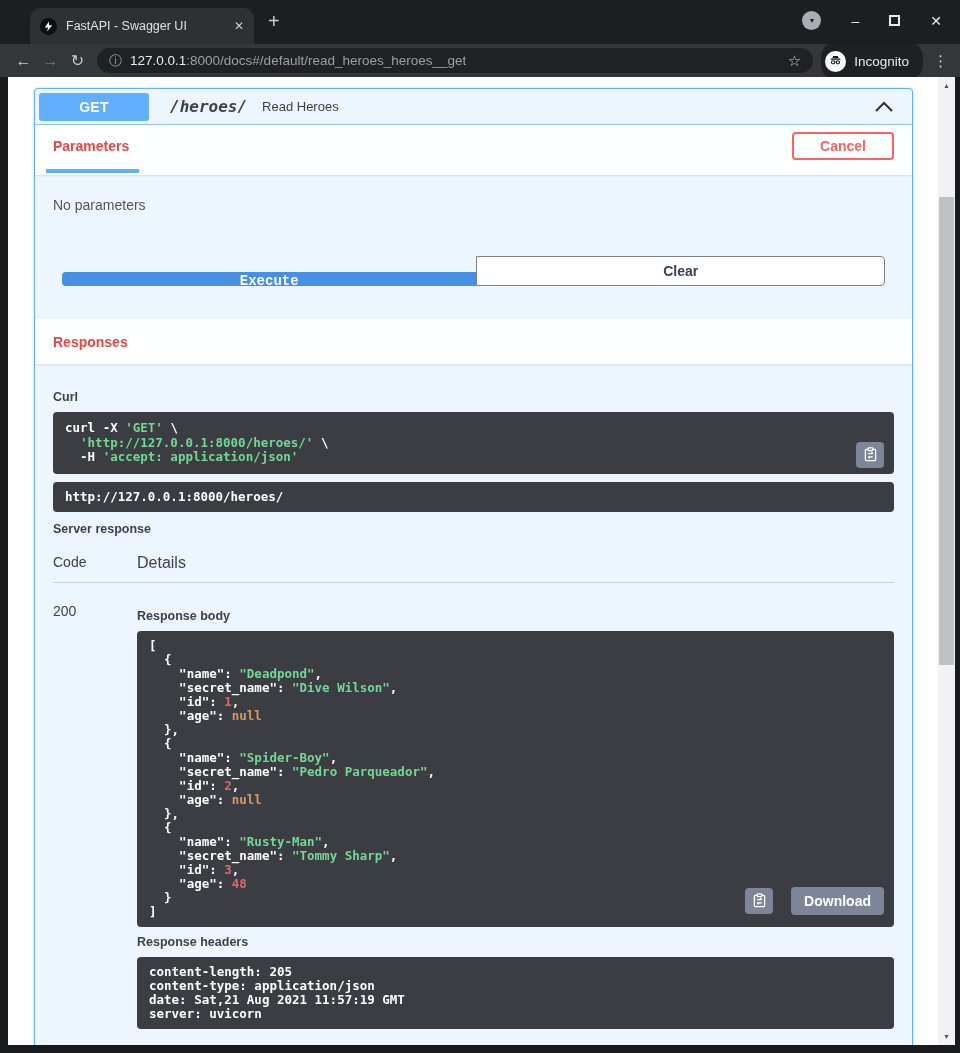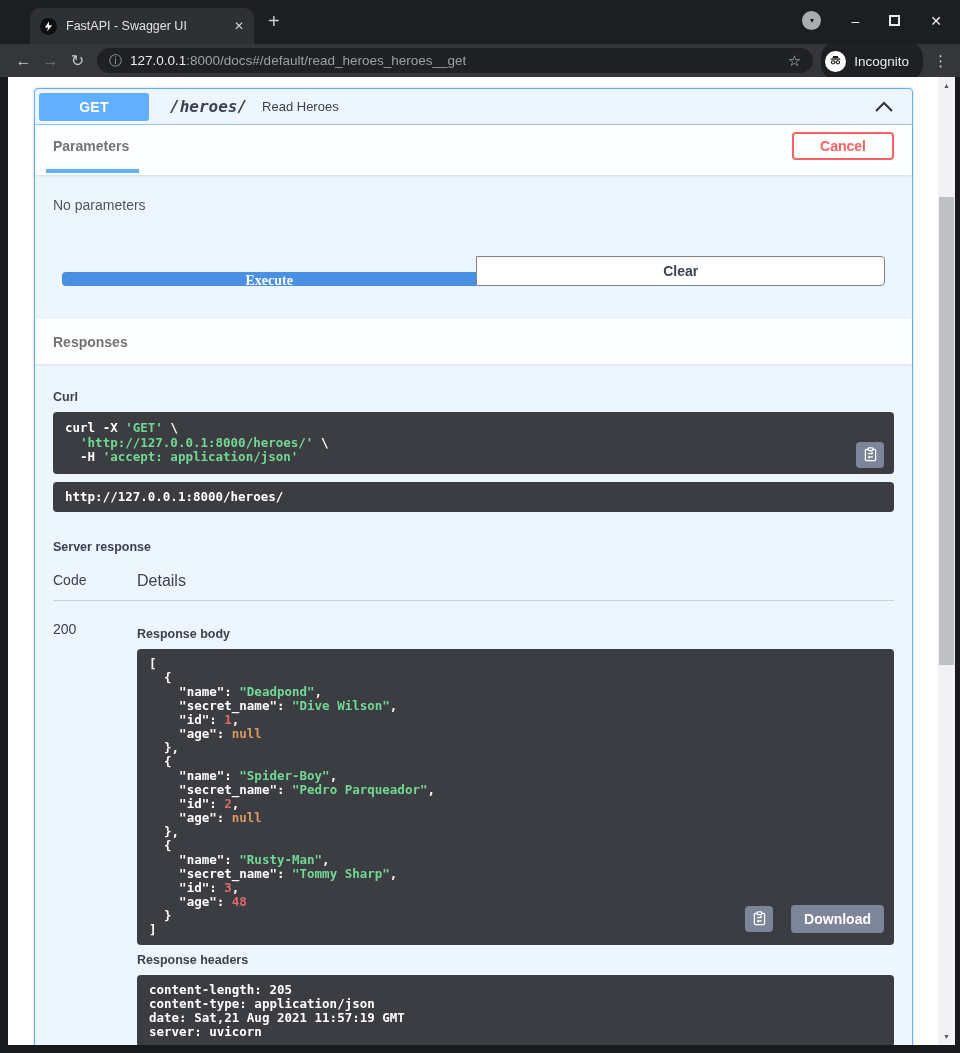--- a/index.html
+++ b/index.html
@@ -62,30 +62,30 @@
     justify-content:center; letter-spacing:.3px; }
   .ep-path { font-family:"DejaVu Sans Mono", monospace; font-size:16px; font-weight:bold;
     color:#3b4151; margin-left:21px;font-style:italic; }
   .ep-desc { font-size:13px; color:#3b4151; margin-left:15px; }
   .chevron-btn { margin-left:auto; margin-right:8px; display:flex; }
 
   .sec-header { background:rgba(255,255,255,.92); box-shadow:0 1px 2px rgba(0,0,0,.1);
     position:relative; display:flex; align-items:center; }
   .sec-header.params { height:50px; padding:0 18px 8px 18px; }
   .sec-header.resp { height:45px; padding:0 18px; }
-  .sec-title { font-size:14px; font-weight:bold; color:#737373; }
+  .sec-title { font-size:14px; font-weight:bold; color:#ef4444; }
   .tab-underline { position:absolute; left:11px; bottom:2px; width:93px; height:4px; background:#61affe; }
   .cancel-btn { margin-left:auto; border:2px solid #ff6060; color:#ff6060; font-weight:bold;
     font-size:14px; border-radius:4px; padding:4px 26px; background:transparent;
     font-family:"Liberation Sans", sans-serif; }
 
   .no-params { padding:22px 18px 0 18px; font-size:14px; color:#51565e; }
   .exec-row { display:flex; margin:43px 27px 33px 27px; height:30px; }
   .btn-execute { flex:1.02; background:#4990e2; color:#fff; font-weight:bold; font-size:14px;
-    border:none; border-radius:4px 0 0 4px; font-family:Liberation Serif, serif;margin-top:16px; }
+    border:none; border-radius:4px 0 0 4px; font-family:Liberation Mono, monospace;margin-top:16px; }
   .btn-clear { flex:1; background:#fff; color:#3b4151; font-weight:bold; font-size:14px;
     border:1px solid #7f8183; border-radius:0 4px 4px 0; font-family:"Liberation Sans", sans-serif; }
 
   .responses-area { padding:26px 18px 20px 18px; }
   .lbl { display:block; font-size:12.5px; font-weight:bold; color:#3b4151; }
   pre.dark { background:#3b3d42; border-radius:4px; color:#fff;
     font-family:"DejaVu Sans Mono", monospace; font-size:12.5px; font-weight:bold;
     line-height:14px; margin:8px 0 0 0; padding:8px 12px; position:relative;
     white-space:pre; overflow:hidden; }
   pre.dark.curl { line-height:14.5px; padding:9px 12px; }
@@ -93,21 +93,21 @@
   .j-num { color:#db6a6a; }
   .j-null { color:#d89a5e; }
   .copy-btn { position:absolute; right:10px; bottom:6px; width:28px; height:26px;
     background:#7d8598; border-radius:4px; display:flex; align-items:center; justify-content:center;
     border:none; }
   .body-actions { position:absolute; right:10px; bottom:12px; display:flex; gap:18px; align-items:center; }
   .body-actions .copy-btn { position:static; }
   .download-btn { background:#7d8598; color:#fff; font-weight:bold; font-size:14px;
     border-radius:4px; padding:6px 13px; border:none; font-family:"Liberation Sans", sans-serif; }
 
-  .mt15 { margin-top:15px; } .mt10 { margin-top:28px; } .mt14 { margin-top:8px; }
+  .mt15 { margin-top:15px; } .mt10 { margin-top:10px; } .mt14 { margin-top:8px; }
   .resp-table { margin-top:8px; }
   .rt-head { display:flex; padding:10px 0 10px 0; border-bottom:1px solid rgba(59,65,81,.2); }
   .rt-code-col { width:84px; flex:none; }
   .rt-head .rt-code-col { font-size:14px; color:#3b4151; }
   .rt-details-col { flex:1; min-width:0; font-size:16px; font-weight:normal; color:#3b4151; }
   .rt-row { display:flex; padding-top:20px; }
   .status-code { font-size:14px; color:#3b4151; }
   .details-cell { flex:1; min-width:0; }
   .details-cell .lbl:first-child { margin-top:6px; }
 </style>

